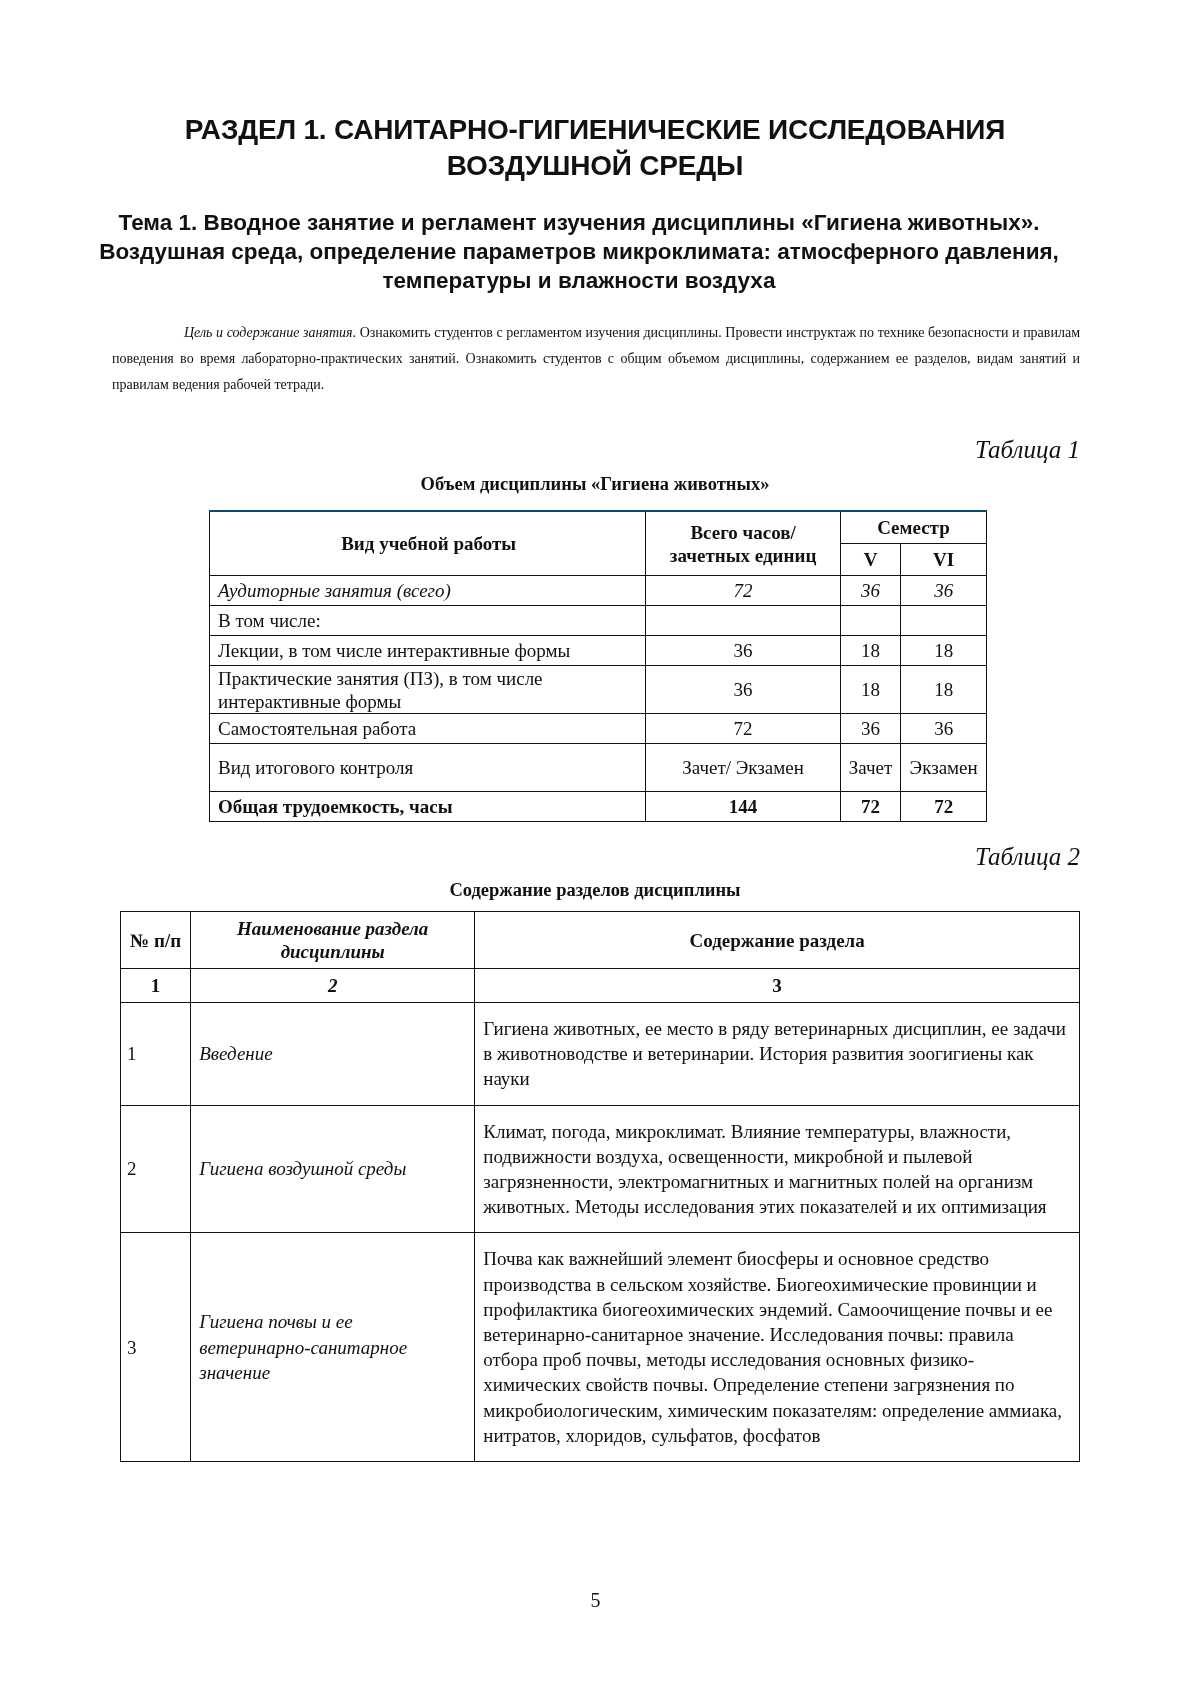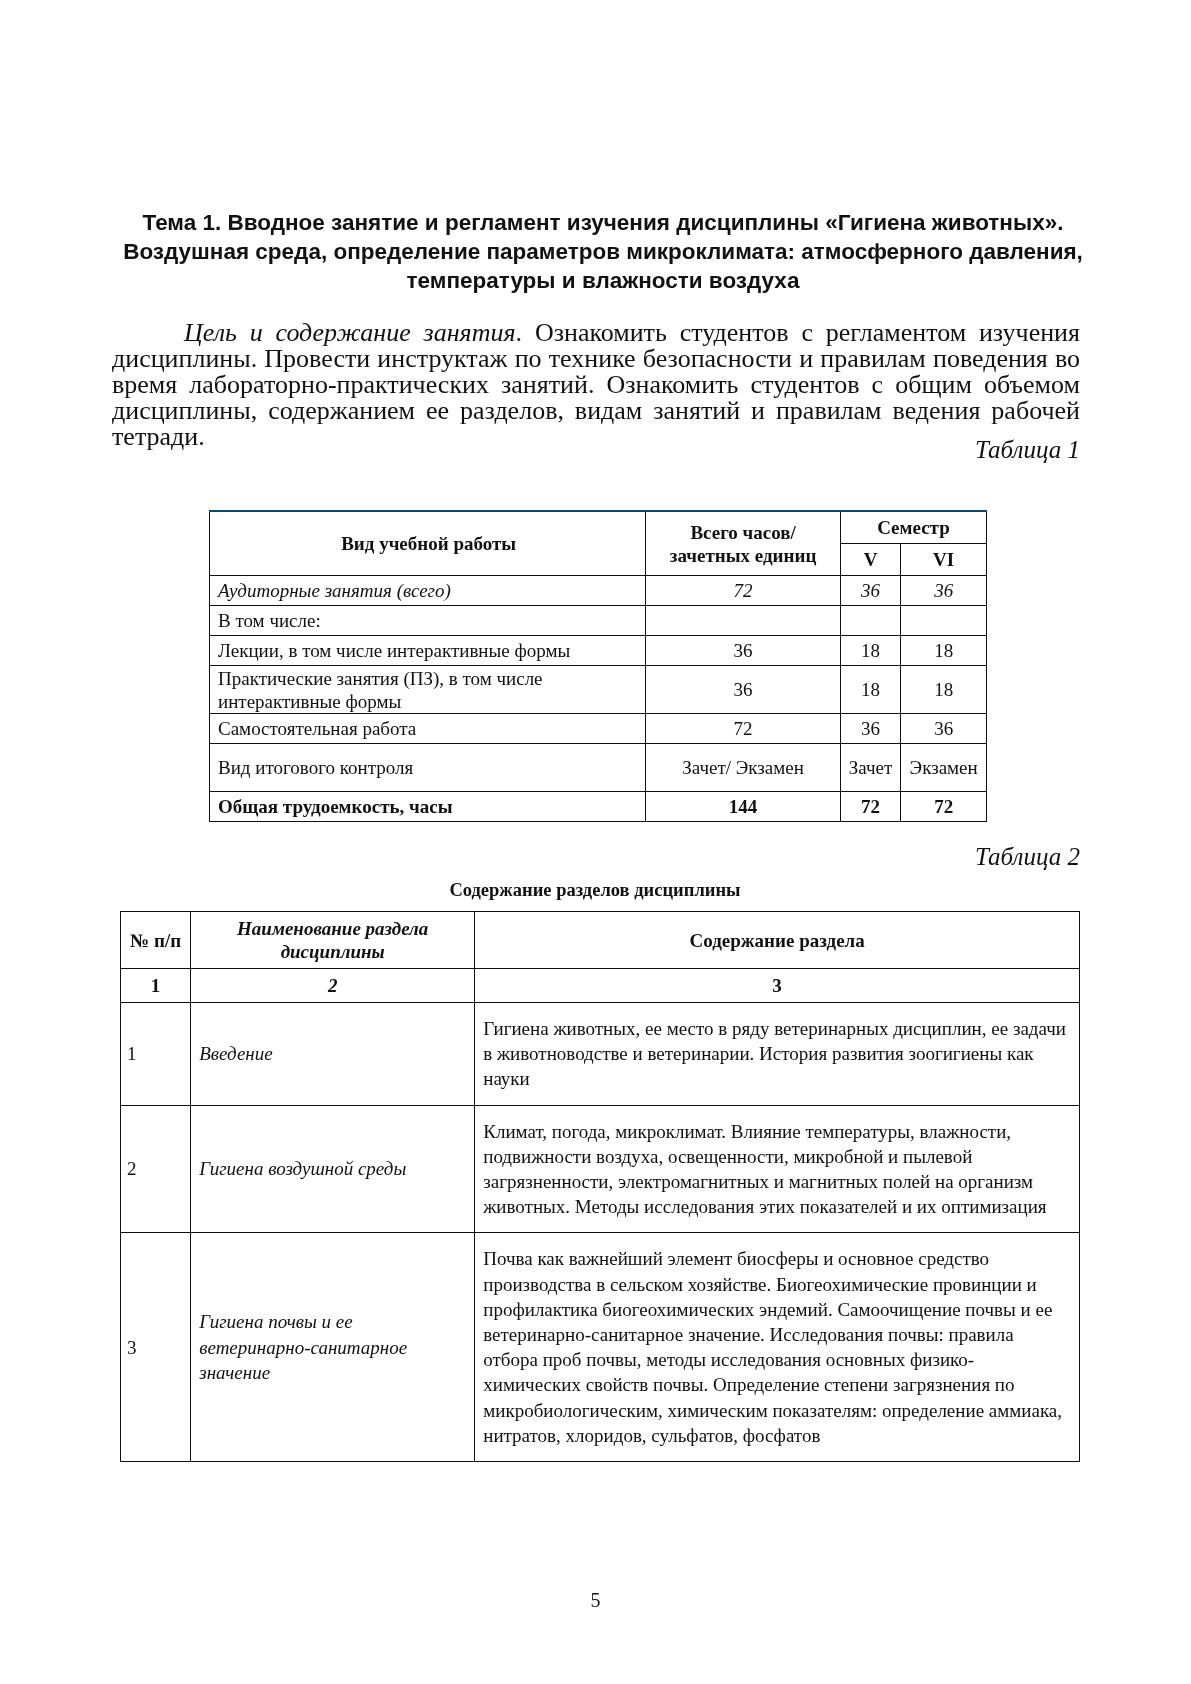--- a/index.html
+++ b/index.html
@@ -4,27 +4,27 @@
 <style>
   html, body { margin: 0; padding: 0; background: #ffffff; }
   body { width: 1191px; height: 1684px; position: relative; overflow: hidden; color: #111; }
   .page { position: absolute; left: 0; top: 0; width: 1191px; height: 1684px; }
   .h1 {
     position: absolute; left: 110px; width: 970px; top: 112px;
     font-family: "Liberation Sans", sans-serif; font-weight: bold;
     font-size: 28px; line-height: 36px; text-align: center; letter-spacing: -0.2px;
   }
   .h2 {
-    position: absolute; left: 118px; width: 970px; top: 208px;
+    position: absolute; left: 94px; width: 970px; top: 208px;
     font-family: "Liberation Sans", sans-serif; font-weight: bold;
     font-size: 22.5px; line-height: 29px; text-align: center;
   }
   .para {
     position: absolute; left: 112px; width: 968px; top: 320px;
-    font-family: "Liberation Serif", serif; font-size: 26px; line-height: 26px;
+    font-family: "Liberation Serif", serif; font-size: 14px; line-height: 26px;
     text-align: justify; text-indent: 72px; hyphens: manual;
   }
   .para .lead { font-style: italic; }
   .tbl-num {
     position: absolute; right: 111px;
     font-family: "Liberation Serif", serif; font-style: italic; font-size: 25px;
   }
   .tbl-title {
     position: absolute; left: 110px; width: 970px; text-align: center;
     font-family: "Liberation Serif", serif; font-weight: bold; font-size: 18.5px;
@@ -60,26 +60,28 @@
   .pageno {
     position: absolute; left: 0; width: 1191px; top: 1589px; text-align: center;
     font-family: "Liberation Serif", serif; font-size: 20px;
   }
 </style>
 </head>
 <body>
 
 <div class="page">
 
+  <div class="h1">РАЗДЕЛ 1. САНИТАРНО-ГИГИЕНИЧЕСКИЕ ИССЛЕДОВАНИЯ ВОЗДУШНОЙ СРЕДЫ</div>
 
   <div class="h2">Тема 1. Вводное занятие и регламент изучения дисциплины «Гигиена животных». Воздушная среда, определение параметров микроклимата: атмосферного давления, температуры и влажности воздуха</div>
 
   <p class="para" style="margin:0;"><span class="lead">Цель и содержание занятия</span><span>. Ознакомить студентов с регламентом изучения дисцип­лины. Провести инструктаж по технике безопасности и правилам поведения во время лабо­раторно-практических занятий. Ознакомить студентов с общим объемом дисциплины, со­держанием ее разделов, видам занятий и правилам ведения рабочей тетради.</span></p>
 
   <div class="tbl-num" style="top:436px;">Таблица 1</div>
+  <div class="tbl-title" style="top:474px;">Объем дисциплины «Гигиена животных»</div>
 
   <table id="t1">
     <tbody>
         <tr class="r-hdr1">
       <th class="c1" rowspan="2" style="text-align:center;">Вид учебной работы</th>
       <th class="c2" rowspan="2">Всего часов/ зачетных единиц</th>
       <th colspan="2" style="text-align:center;">Семестр</th>
     </tr>
     <tr class="r-hdr2">
       <th class="c3">V</th>

